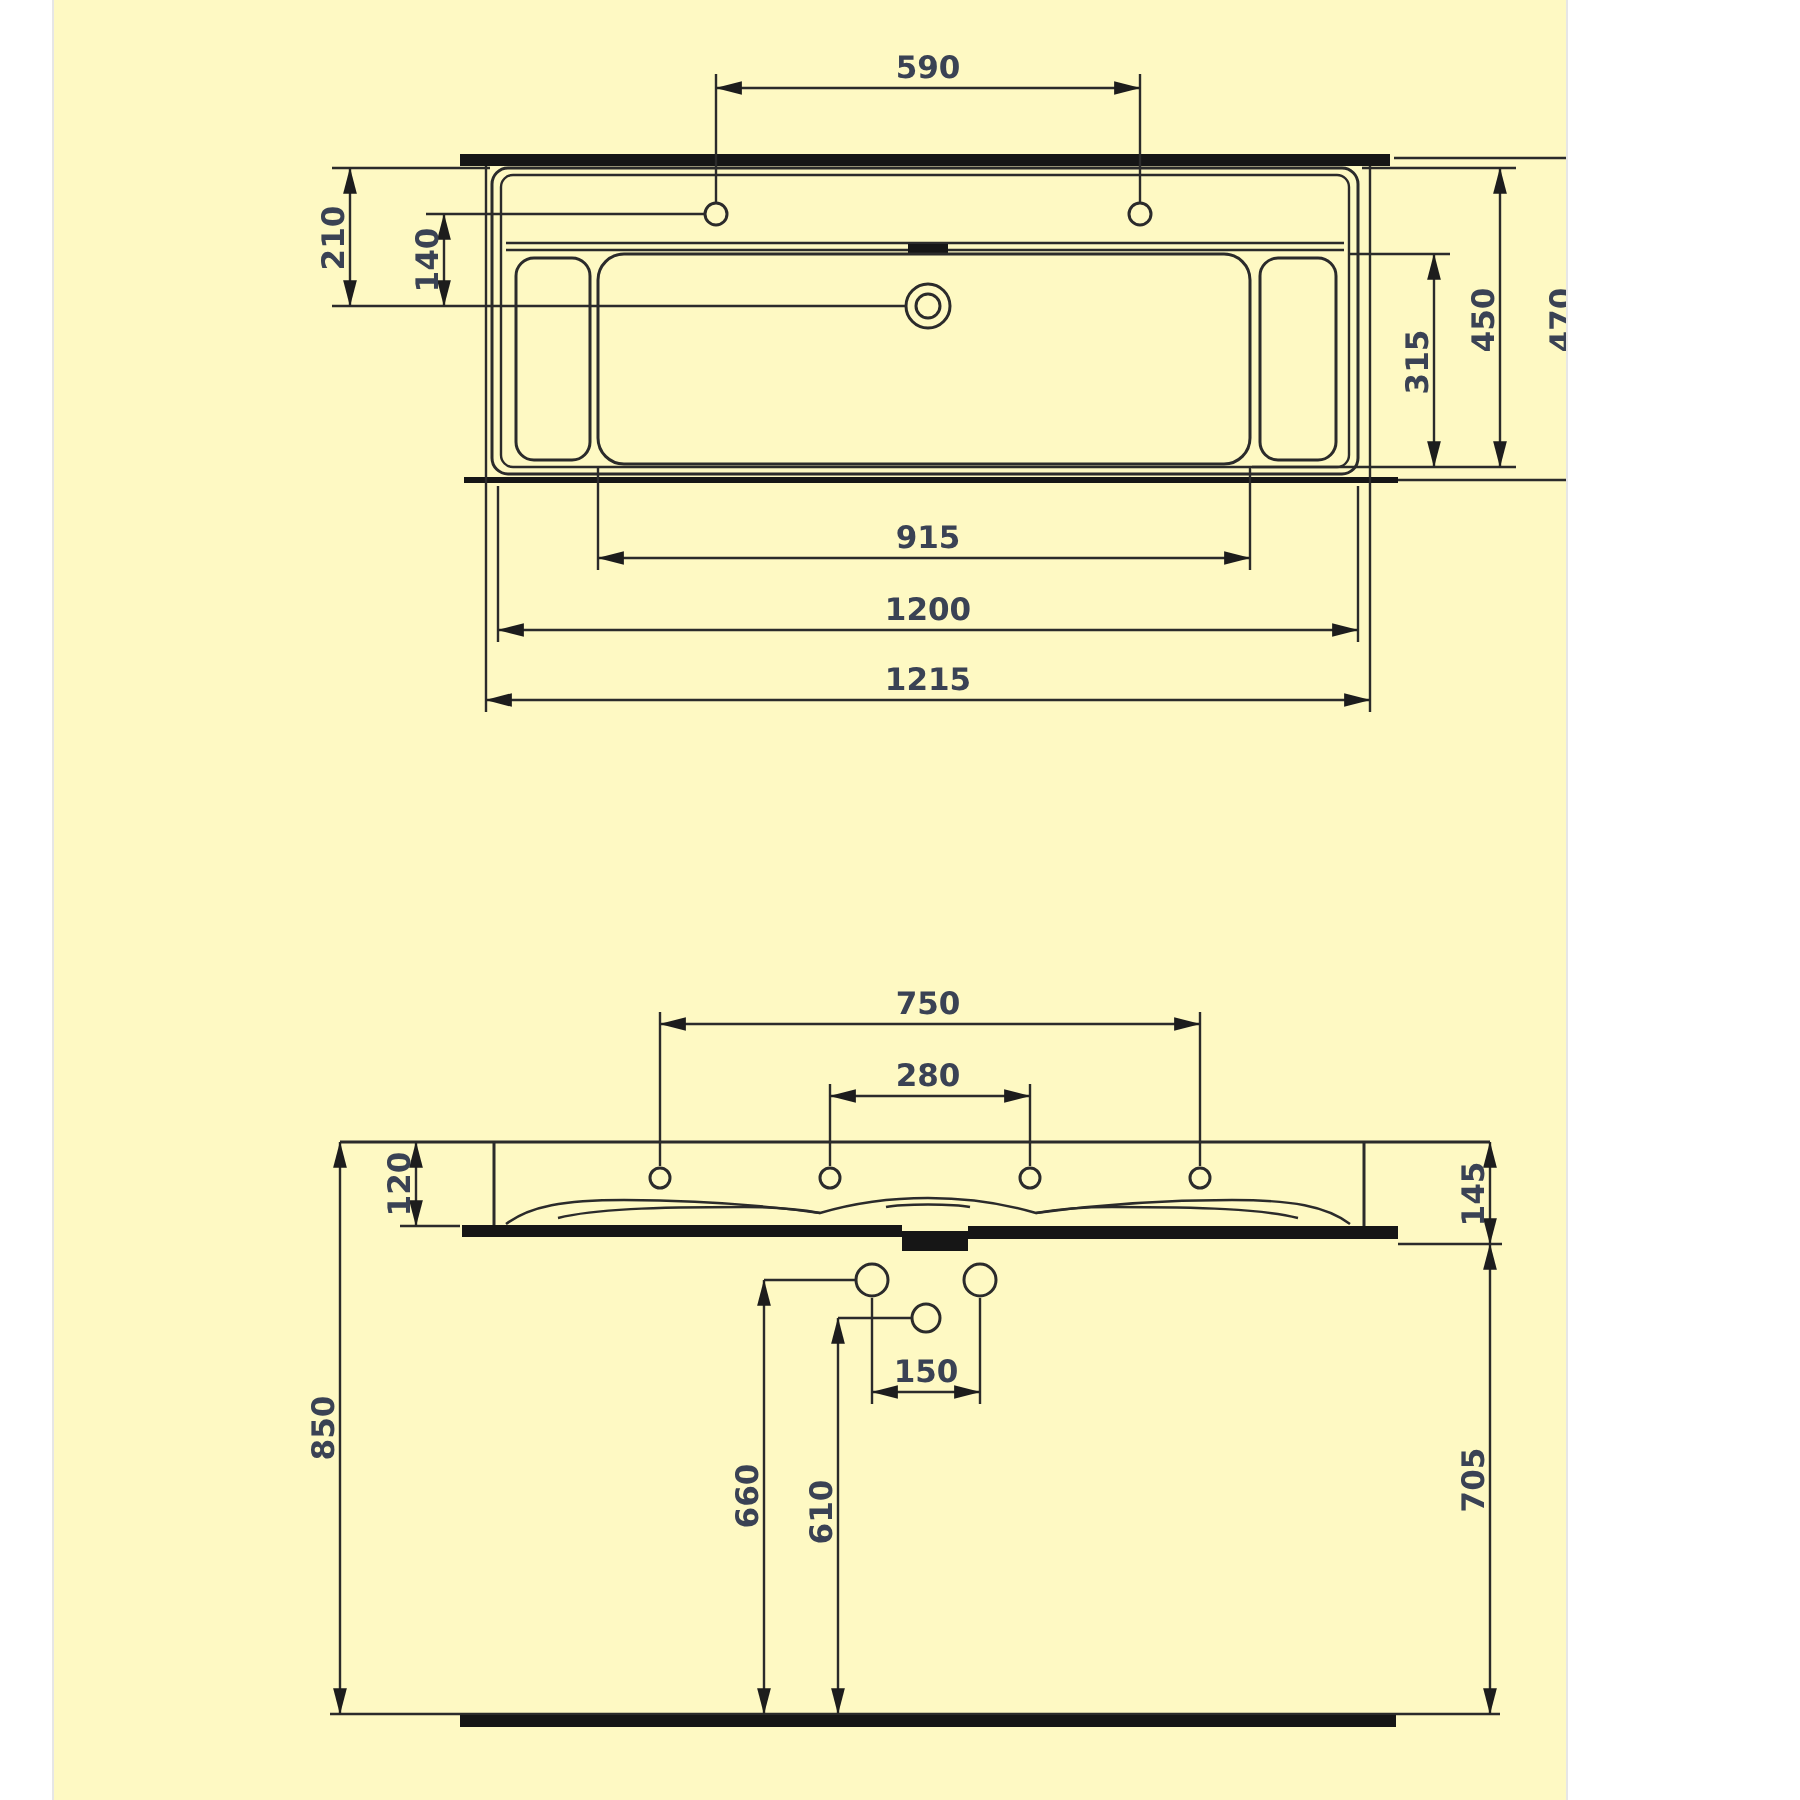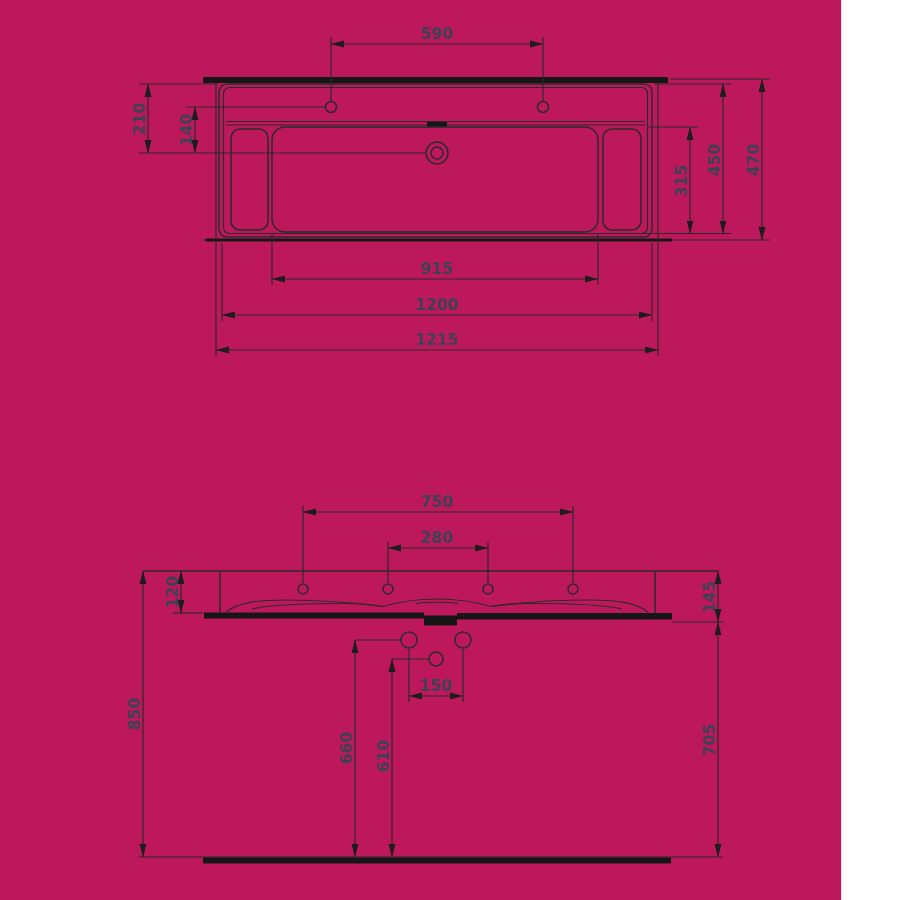--- a/index.html
+++ b/index.html
@@ -1,19 +1,20 @@
 <!DOCTYPE html>
 <html><head>
 <meta charset="utf-8">
 <style>
   html,body{margin:0;padding:0;background:#fff;}
   .page{
-    width:841px;height:900px;position:relative;background:#be185d;
+    width:756px;height:900px;position:relative;background:#fef9c3;
     outline:1px solid #e6e6e6;overflow:hidden;
     font-family:"DejaVu Sans",sans-serif;
+    margin-left:27px;
   }
   svg{display:block;}
   .ln{stroke:#2b2b2b;stroke-width:1.5;fill:none;stroke-linecap:butt;}
   .ln-thin{stroke:#2b2b2b;stroke-width:1.2;fill:none;}
   .dim{stroke:#2b2b2b;stroke-width:1.2;fill:none;}
   .solid{fill:#161616;stroke:none;}
   .dim-label{font:bold 15.5px "DejaVu Sans",sans-serif;fill:#3a4254;}
   .mid{text-anchor:middle;}
 </style>
 </head>

